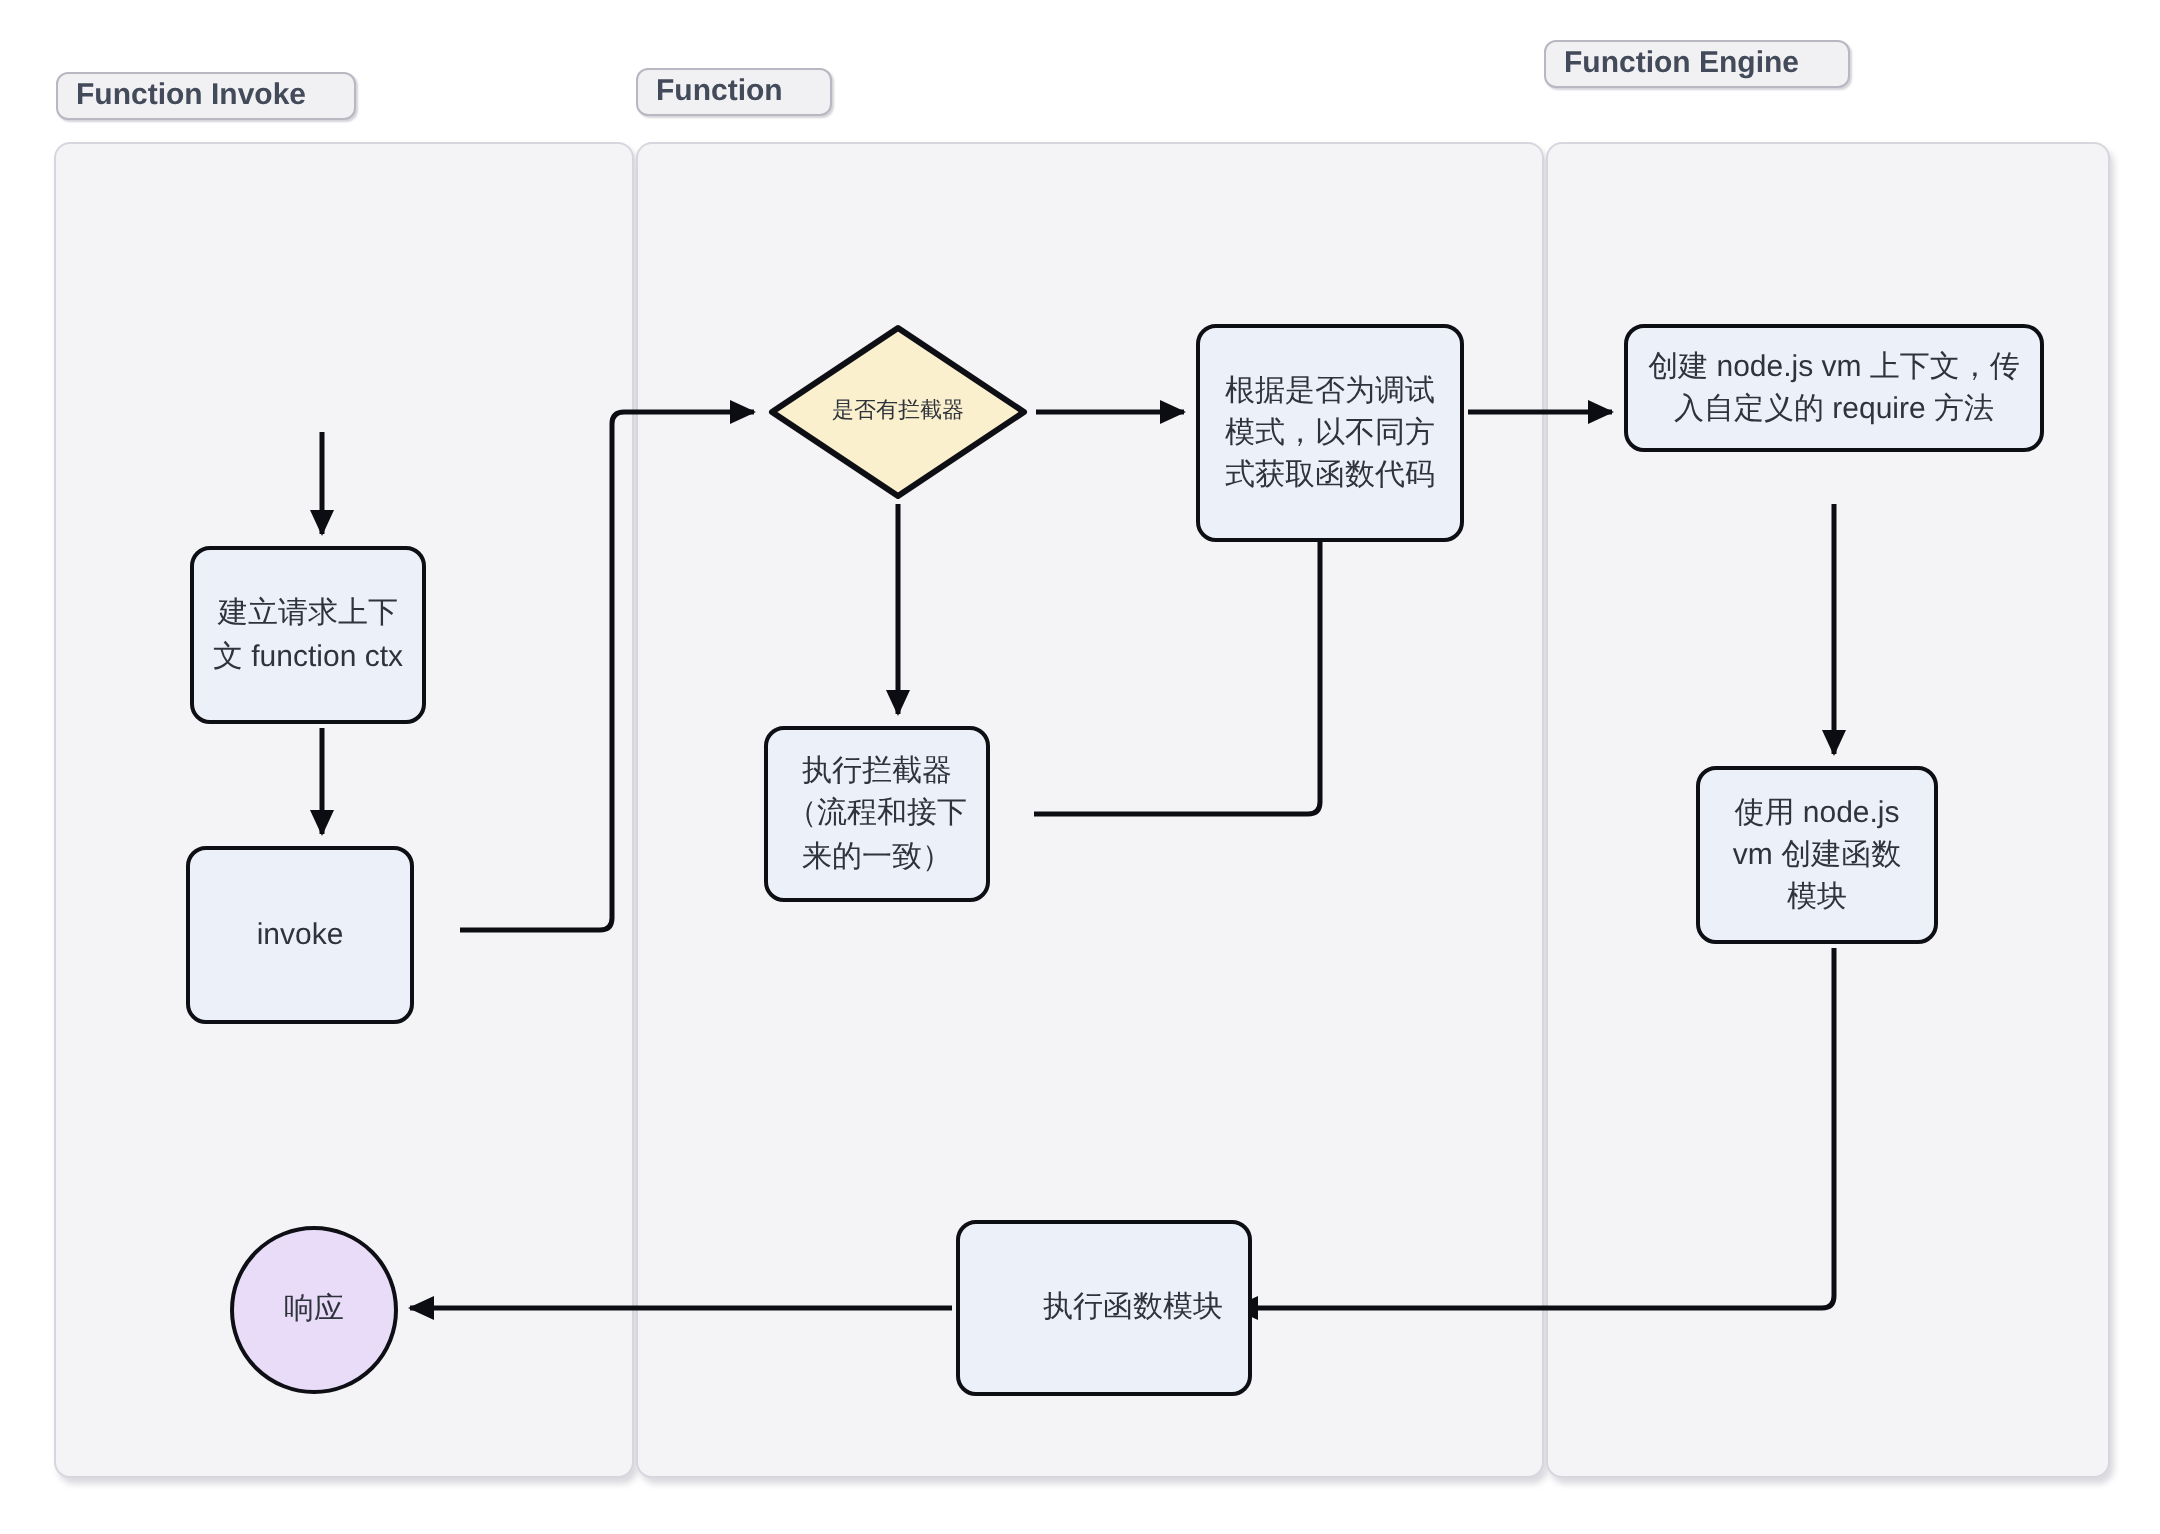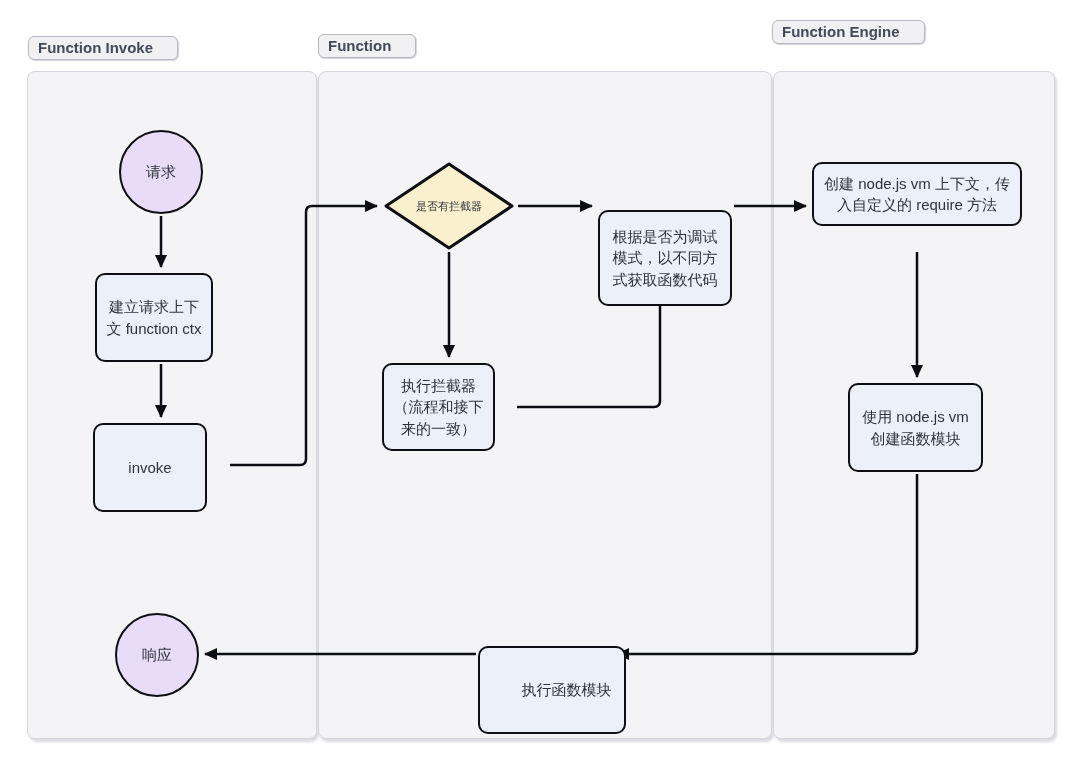--- a/index.html
+++ b/index.html
@@ -55,38 +55,37 @@
     <path class="edge" marker-end="url(#ah)" d="M230,465 L300,465 Q306,465 306,459 L306,212 Q306,206 312,206 L377,206"></path>
     <path class="edge" marker-end="url(#ah)" d="M518,206 L592,206"></path>
     <path class="edge" marker-end="url(#ah)" d="M449,252 L449,357"></path>
     <path class="edge" marker-end="url(#ah)" d="M517,407 L654,407 Q660,407 660,401 L660,259"></path>
     <path class="edge" marker-end="url(#ah)" d="M734,206 L806,206"></path>
     <path class="edge" marker-end="url(#ah)" d="M917,252 L917,377"></path>
     <path class="edge" marker-end="url(#ah)" d="M917,474 L917,648 Q917,654 911,654 L617,654"></path>
     <path class="edge" marker-end="url(#ah)" d="M476,654 L205,654"></path>
   </svg>
 
-  <div class="node circle-node" style="left:119px;top:130px;width:84px;height:84px;">请求</div>
 
   <div class="node rect-node" style="left:95px;top:273px;width:118px;height:89px;">建立请求上下文 function ctx</div>
 
   <div class="node rect-node" style="left:93px;top:423px;width:114px;height:89px;">invoke</div>
 
   <div class="diamond-wrap" style="left:383px;top:162px;width:132px;height:88px;">
     <svg width="132" height="88" viewBox="0 0 132 88">
       <polygon points="66,2 129,44 66,86 3,44" fill="#faf0cd" stroke="#0d0f14" stroke-width="3" stroke-linejoin="round"></polygon>
     </svg>
     <div class="diamond-label">是否有拦截器</div>
   </div>
 
   <div class="node rect-node" style="left:382px;top:363px;width:113px;height:88px;">执行拦截器（流程和接下来的一致）</div>
 
-  <div class="node rect-node" style="left:598px;top:162px;width:134px;height:96px;margin-top:48px;">根据是否为调试模式，以不同方式获取函数代码</div>
+  <div class="node rect-node" style="left:598px;top:162px;width:134px;height:109px;">根据是否为调试模式，以不同方式获取函数代码</div>
 
   <div class="node rect-node" style="left:812px;top:162px;width:210px;height:64px;">创建 node.js vm 上下文，传入自定义的 require 方法</div>
 
-  <div class="node rect-node" style="left:848px;top:383px;width:135px;height:89px;">使用 node.js vm 创建函数模块</div>
+  <div class="node rect-node" style="left:848px;top:383px;width:121px;height:89px;">使用 node.js vm 创建函数模块</div>
 
-  <div class="node rect-node" style="left:478px;top:646px;width:148px;height:88px;padding-left:38px;">执行函数模块</div>
+  <div class="node rect-node" style="left:478px;top:610px;width:148px;height:88px;padding-left:38px;">执行函数模块</div>
 
   <div class="node circle-node" style="left:115px;top:613px;width:84px;height:84px;">响应</div>
 
 </div>
 
 </body></html>

